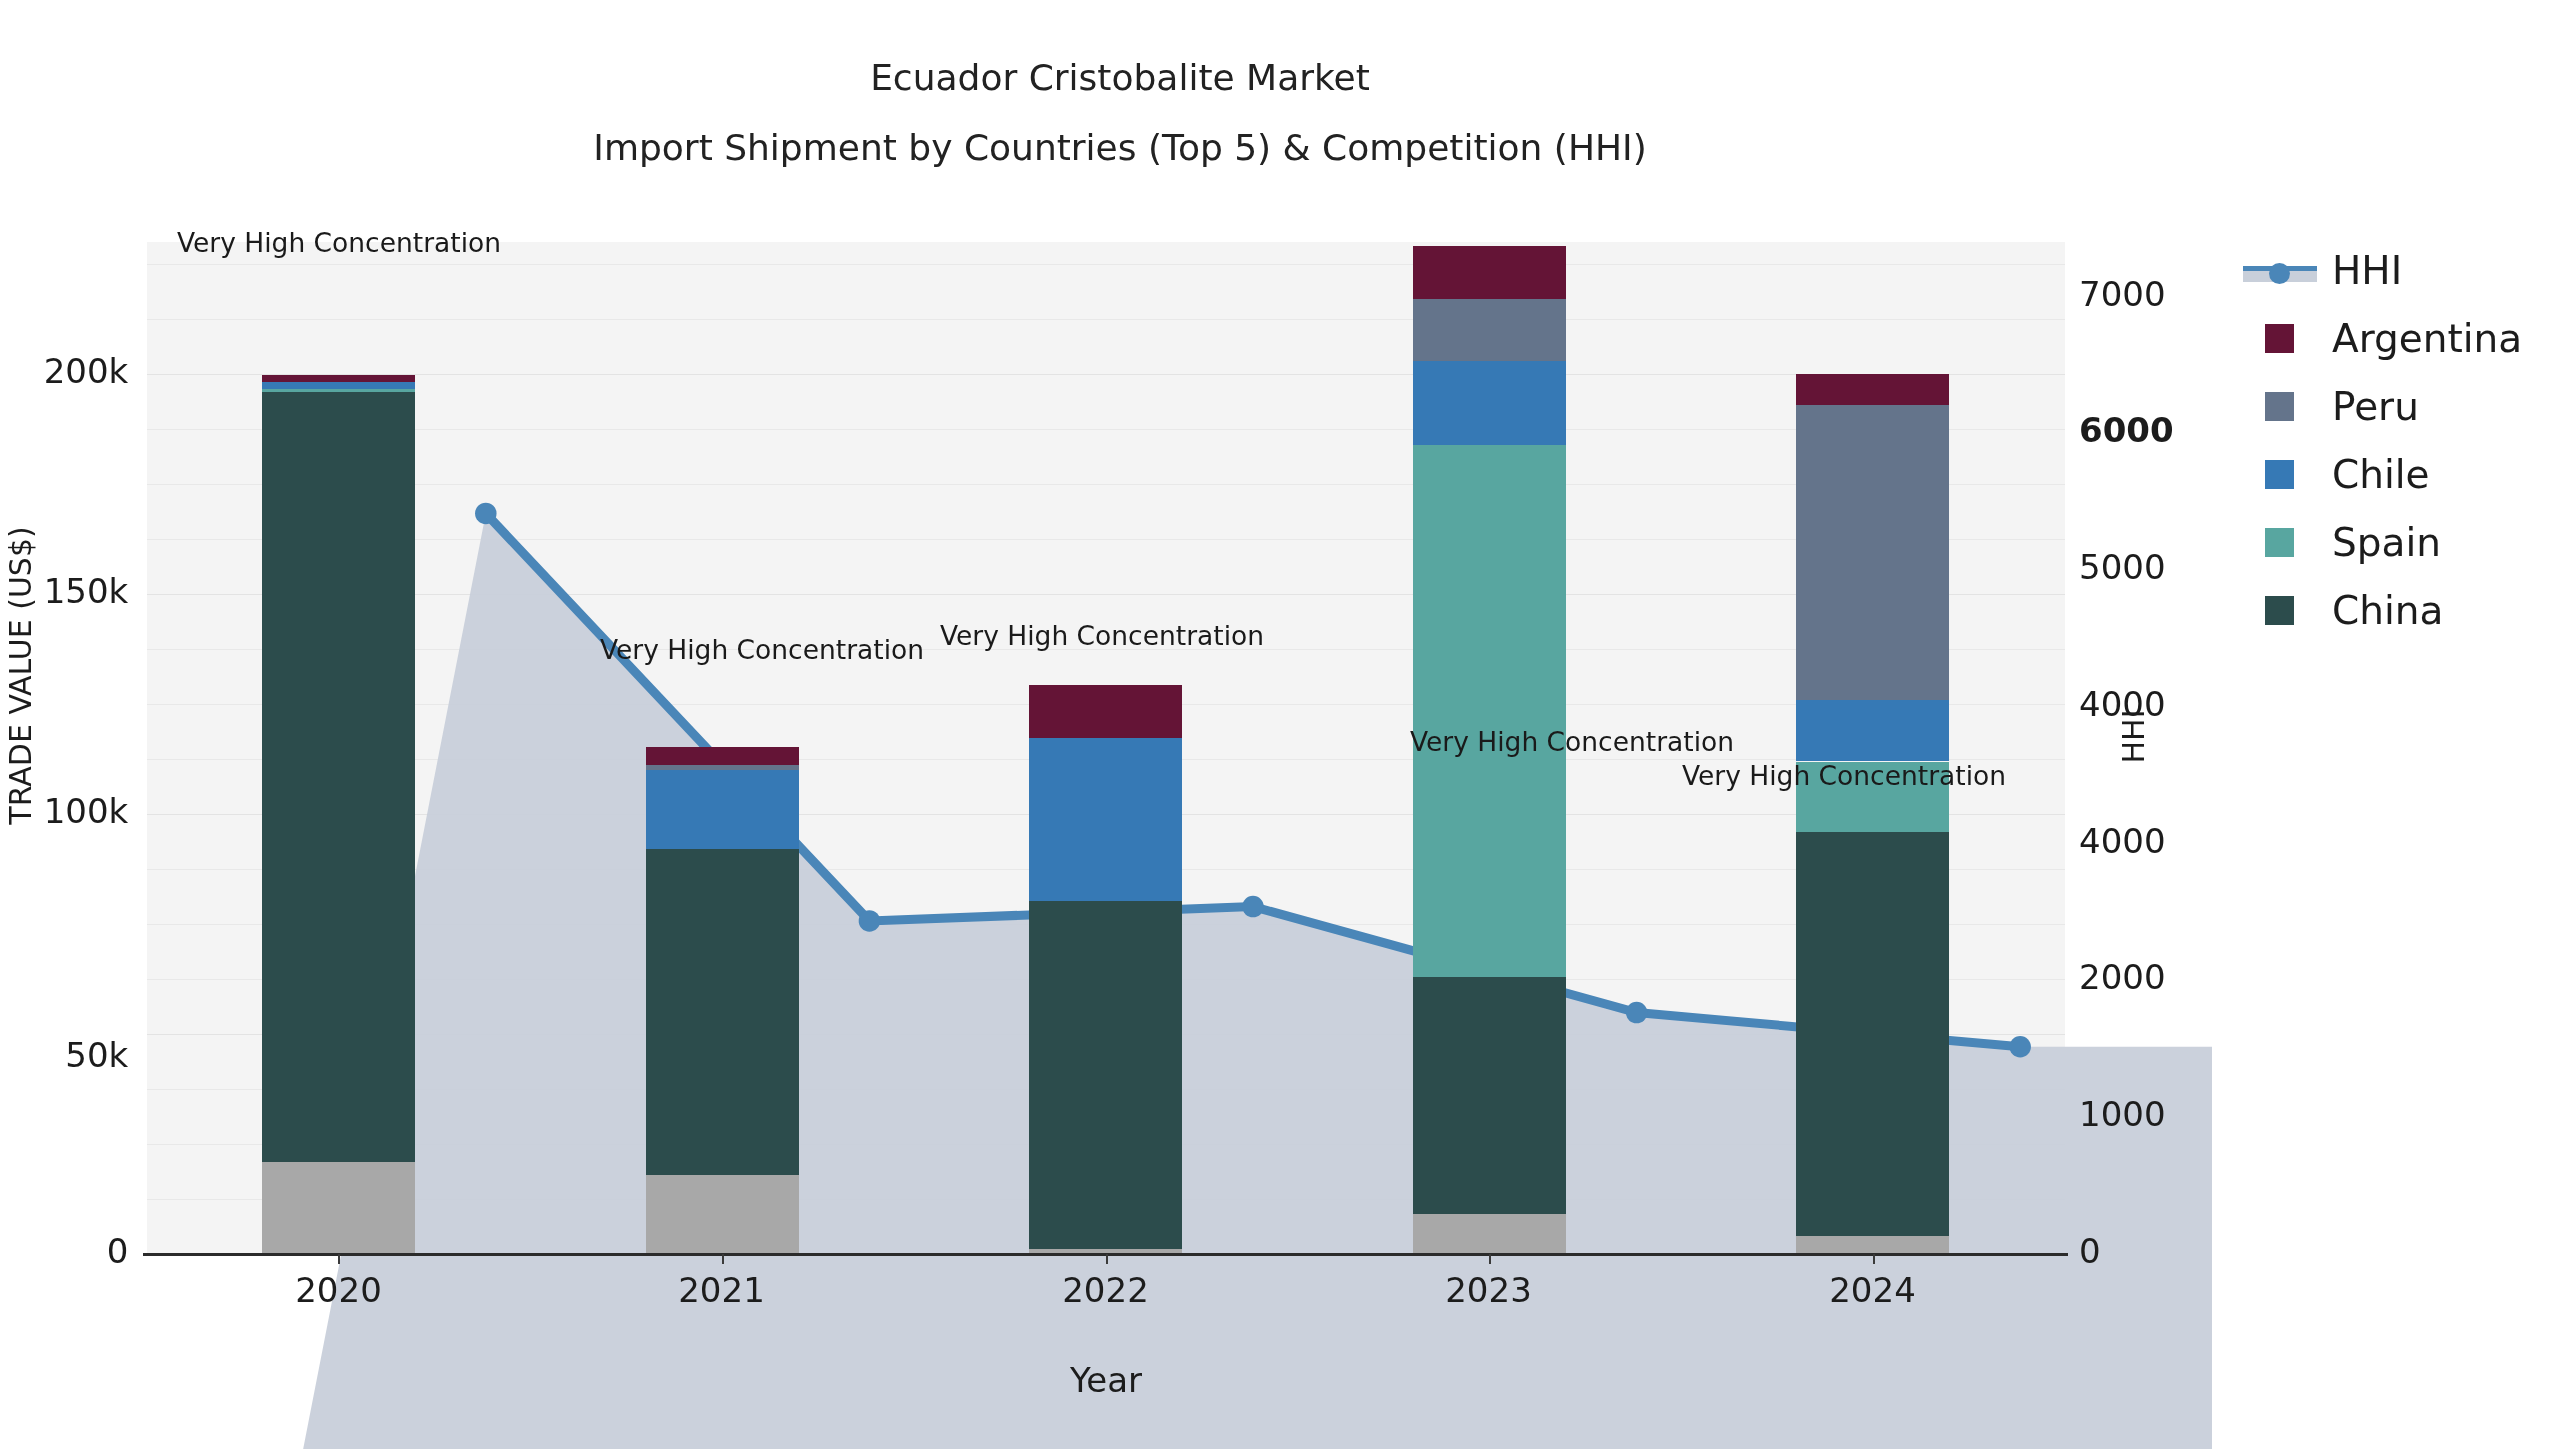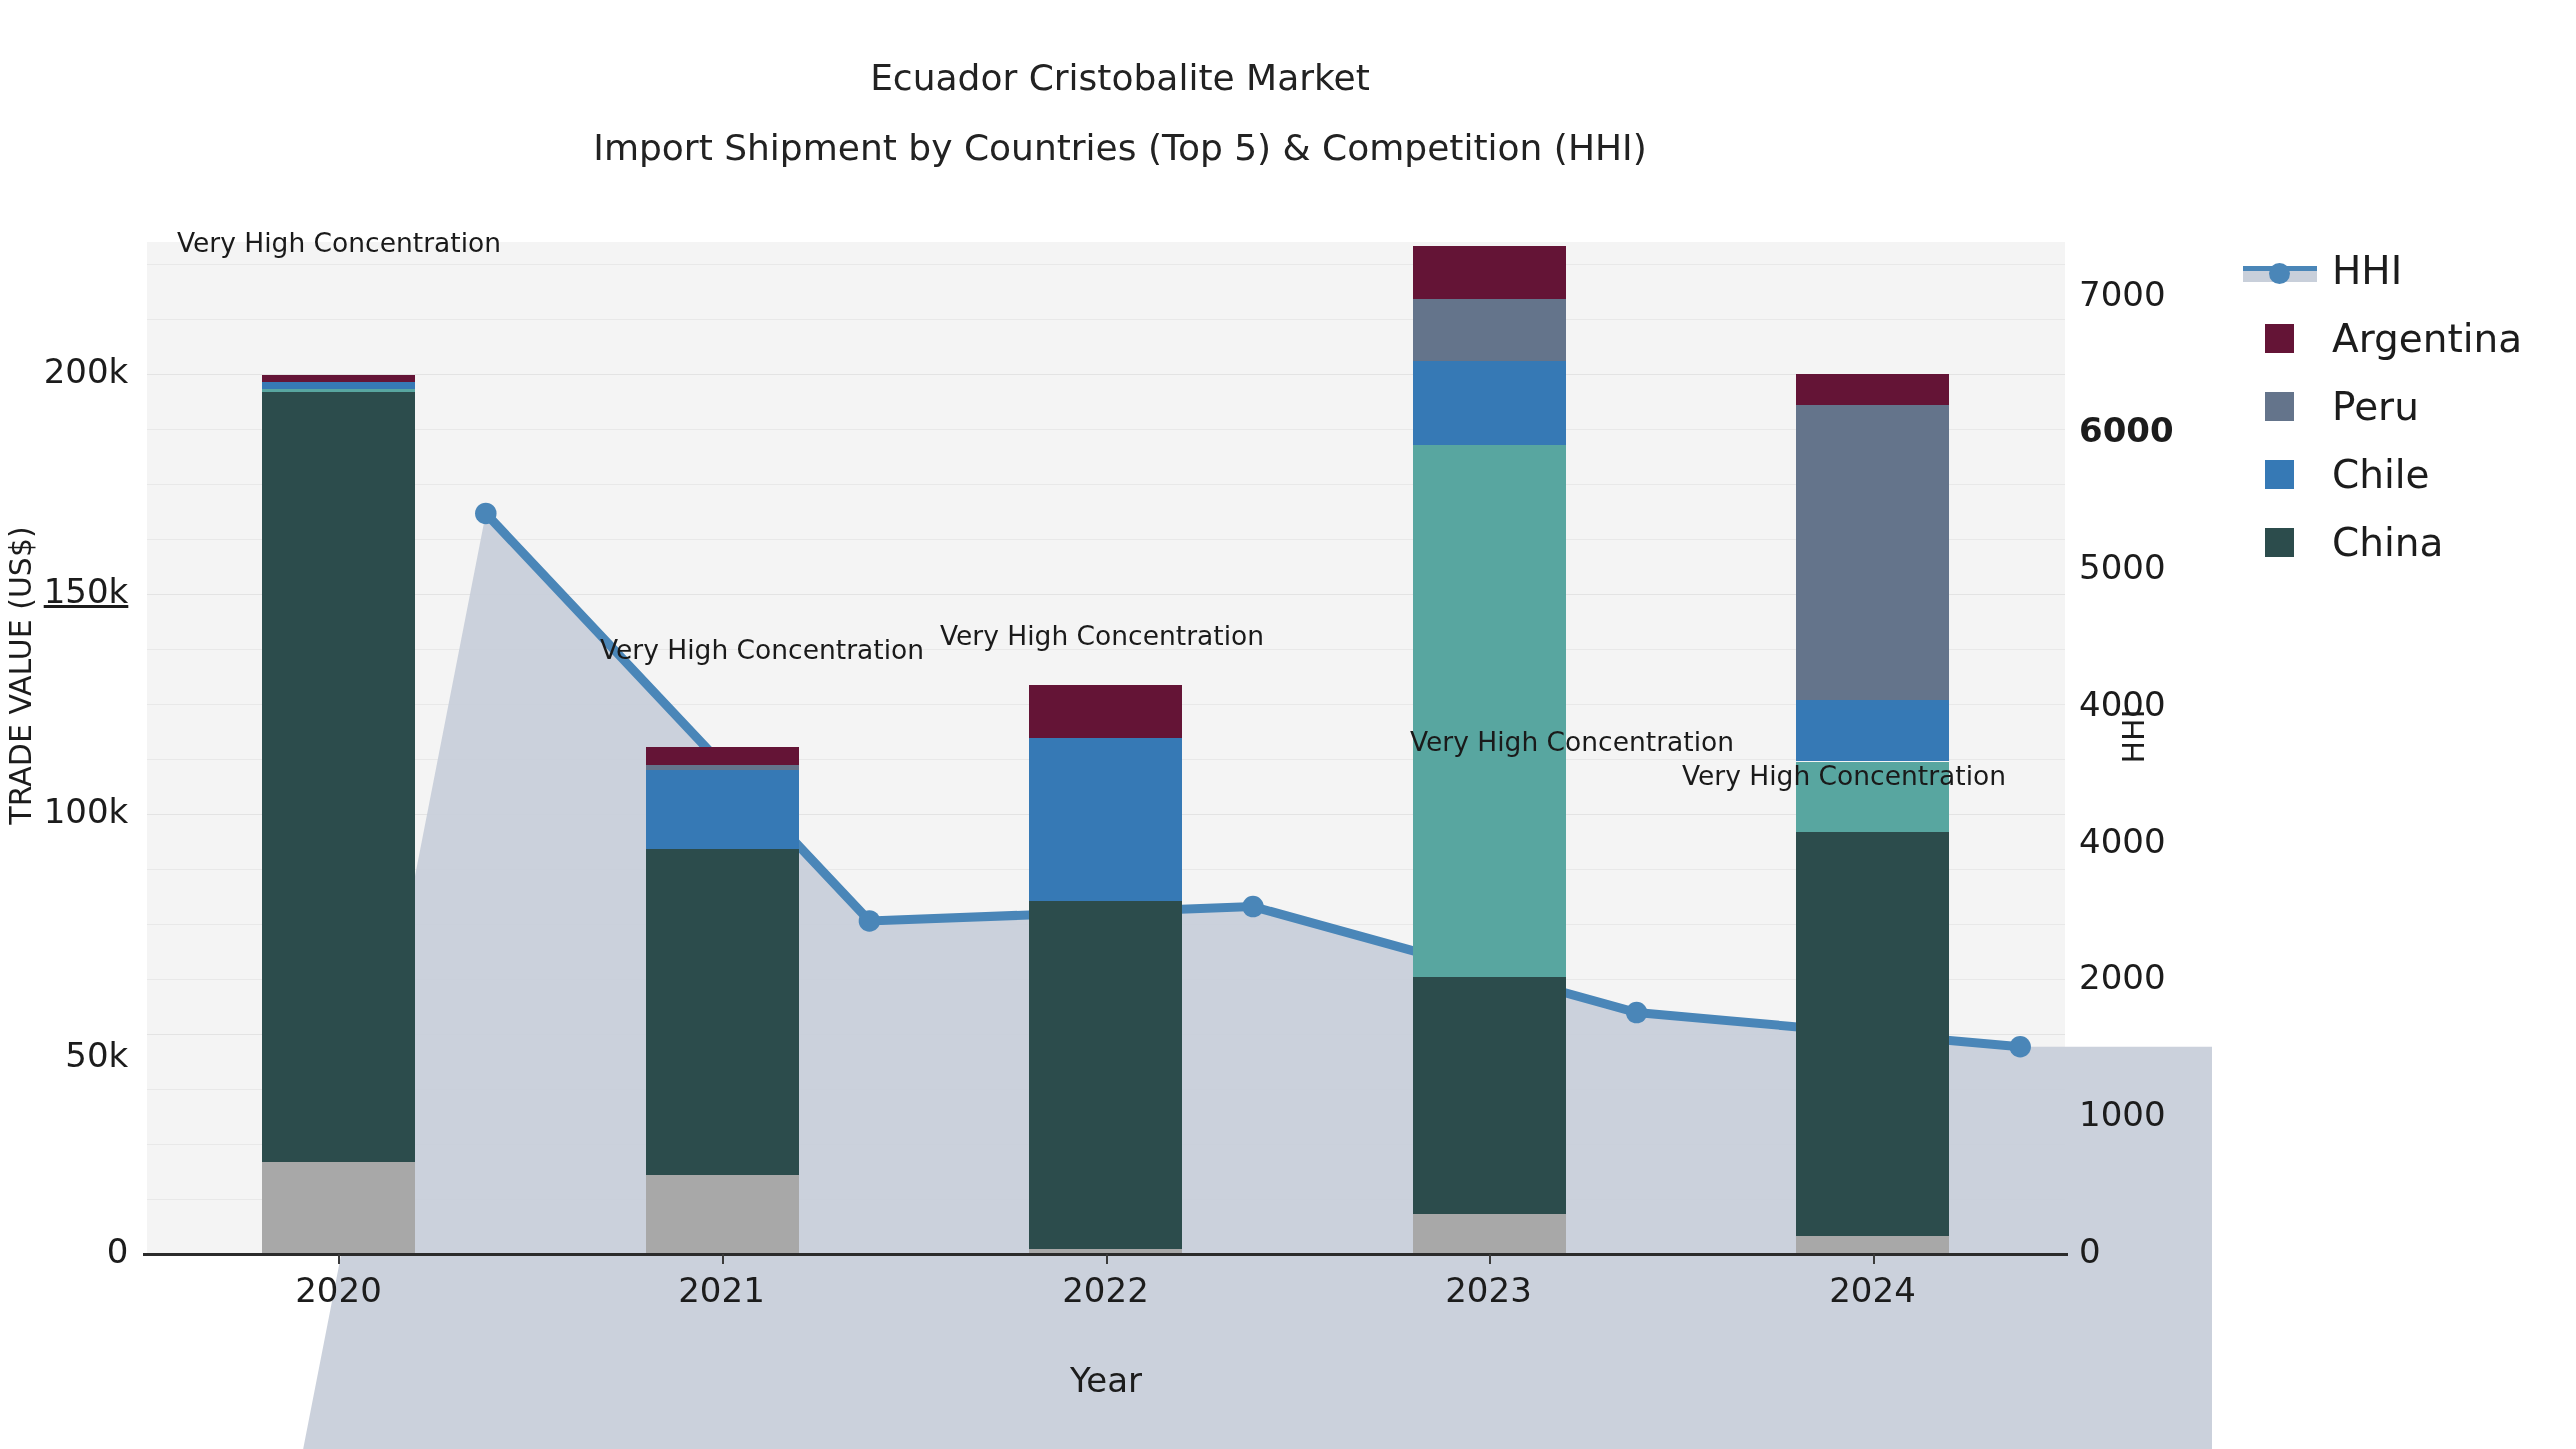--- a/index.html
+++ b/index.html
@@ -183,21 +183,21 @@
       <div class="tickmark" style="left: 722px;"></div>
       <div class="tickmark" style="left: 1106px;"></div>
       <div class="tickmark" style="left: 1489px;"></div>
       <div class="tickmark" style="left: 1873px;"></div>
     </div>
 
   <div id="yticks-left">
       <div class="ytl" style="left: 14.3px; top: 1231px; width: 114px;">0</div>
       <div class="ytl" style="left: 14.3px; top: 1011px; width: 114px; margin-top: 24px;">50k</div>
       <div class="ytl" style="left: 14.3px; top: 791px; width: 114px;">100k</div>
-      <div class="ytl" style="left: 14.3px; top: 571px; width: 114px; text-decoration: underline;">150k</div>
+      <div class="ytl" style="left: 14.3px; top: 571px; width: 114px;">150k</div>
       <div class="ytl" style="left: 14.3px; top: 351px; width: 114px;">200k</div>
     </div>
   <div id="yticks-right">
       <div class="ytr" style="left: 2079px; top: 1231px;">0</div>
       <div class="ytr" style="left: 2079px; top: 1094px;">1000</div>
       <div class="ytr" style="left: 2079px; top: 957px;">2000</div>
       <div class="ytr" style="left: 2079px; top: 821px;">4000</div>
       <div class="ytr" style="left: 2079px; top: 684px;">4000</div>
       <div class="ytr" style="left: 2079px; top: 547px;">5000</div>
       <div class="ytr" style="left: 2079px; top: 410px; font-weight: bold;">6000</div>
@@ -239,20 +239,26 @@
         <span class="legend-label">Peru</span>
       </div>
       <div class="legend-row">
         <div class="legend-key">
           <span class="swatch" style="background: rgb(54, 121, 181);"></span>
         </div>
         <span class="legend-label">Chile</span>
       </div>
       <div class="legend-row">
         <div class="legend-key">
+          <span class="swatch" style="background: rgb(88, 166, 160);"></span>
+        </div>
+        <span class="legend-label">Spain</span>
+      </div>
+      <div class="legend-row">
+        <div class="legend-key">
           <span class="swatch" style="background: rgb(44, 76, 76);"></span>
         </div>
         <span class="legend-label">China</span>
       </div>
     </div>
 
 </div>
 
 
 </body></html>

